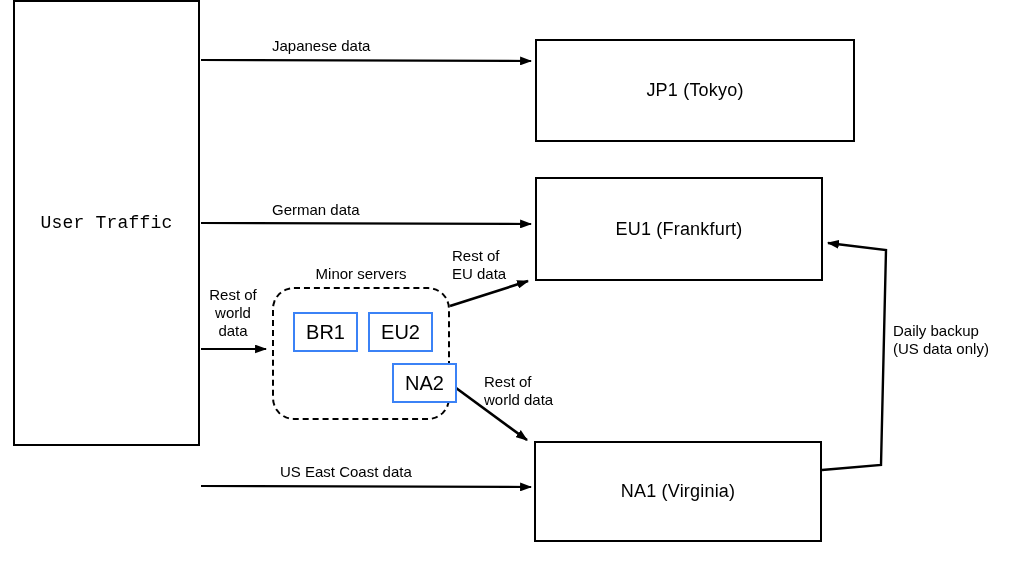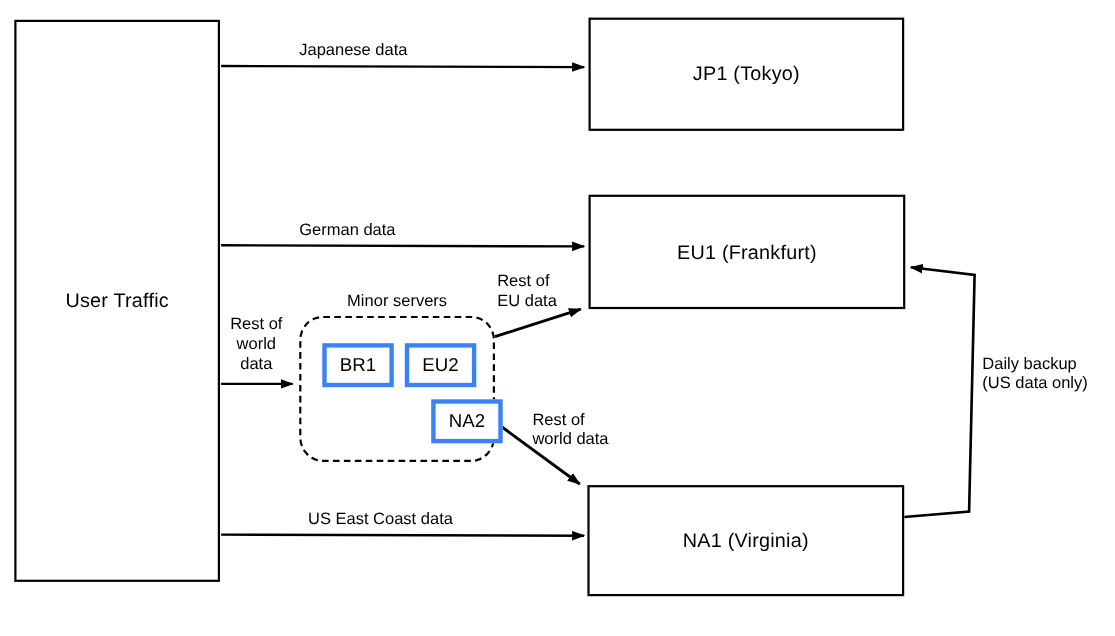--- a/index.html
+++ b/index.html
@@ -39,26 +39,26 @@
   #node-minor-servers {
     border: 2px dashed #000000;
     border-radius: 22px;
     background: transparent;
   }
   .server-box {
     position: absolute;
     box-sizing: border-box;
     width: 65px;
     height: 40px;
-    border: 4px solid #3b82f6;
+    border: 2px solid #3b82f6;
     background: #ffffff;
     display: flex;
     align-items: center;
     justify-content: center;
-    font-size: 17px;
+    font-size: 20px;
   }
   .edge-label {
     position: absolute;
     font-size: 15px;
     line-height: 18px;
     white-space: pre-line;
     color: #000000;
   }
   .edge-label.center { text-align: center; }
   #label-minor-servers {
@@ -83,25 +83,25 @@
     </defs>
     <line x1="201" y1="60" x2="531" y2="61" stroke="#000000" stroke-width="2.2" marker-end="url(#arrowhead)"></line>
     <line x1="201" y1="223" x2="531" y2="224" stroke="#000000" stroke-width="2.2" marker-end="url(#arrowhead)"></line>
     <line x1="201" y1="349" x2="266" y2="349" stroke="#000000" stroke-width="2.2" marker-end="url(#arrowhead)"></line>
     <line x1="450" y1="306" x2="528" y2="281" stroke="#000000" stroke-width="2.6" marker-end="url(#arrowhead)"></line>
     <line x1="452" y1="385" x2="527" y2="440" stroke="#000000" stroke-width="2.6" marker-end="url(#arrowhead)"></line>
     <line x1="201" y1="486" x2="531" y2="487" stroke="#000000" stroke-width="2.2" marker-end="url(#arrowhead)"></line>
     <polyline points="822,470 881,465 886,250 828,243" fill="none" stroke="#000000" stroke-width="2.4" marker-end="url(#arrowhead)"></polyline>
   </svg>
 
-  <div class="node" id="node-user-traffic" style="left:13px; top:18px; width:187px; height:511px;">
+  <div class="node" id="node-user-traffic" style="left:13px; top:0; width:187px; height:446px;font-family:Liberation Mono, monospace;">
     <span class="node-label">User Traffic</span>
   </div>
 
-  <div class="node" id="node-jp1" style="left:535px; top:16px; width:287px; height:103px;">
+  <div class="node" id="node-jp1" style="left:535px; top:39px; width:320px; height:103px;">
     <span class="node-label">JP1 (Tokyo)</span>
   </div>
 
   <div class="node" id="node-eu1" style="left:535px; top:177px; width:288px; height:104px;">
     <span class="node-label">EU1 (Frankfurt)</span>
   </div>
 
   <div class="node" id="node-na1" style="left:534px; top:441px; width:288px; height:101px;">
     <span class="node-label">NA1 (Virginia)</span>
   </div>

